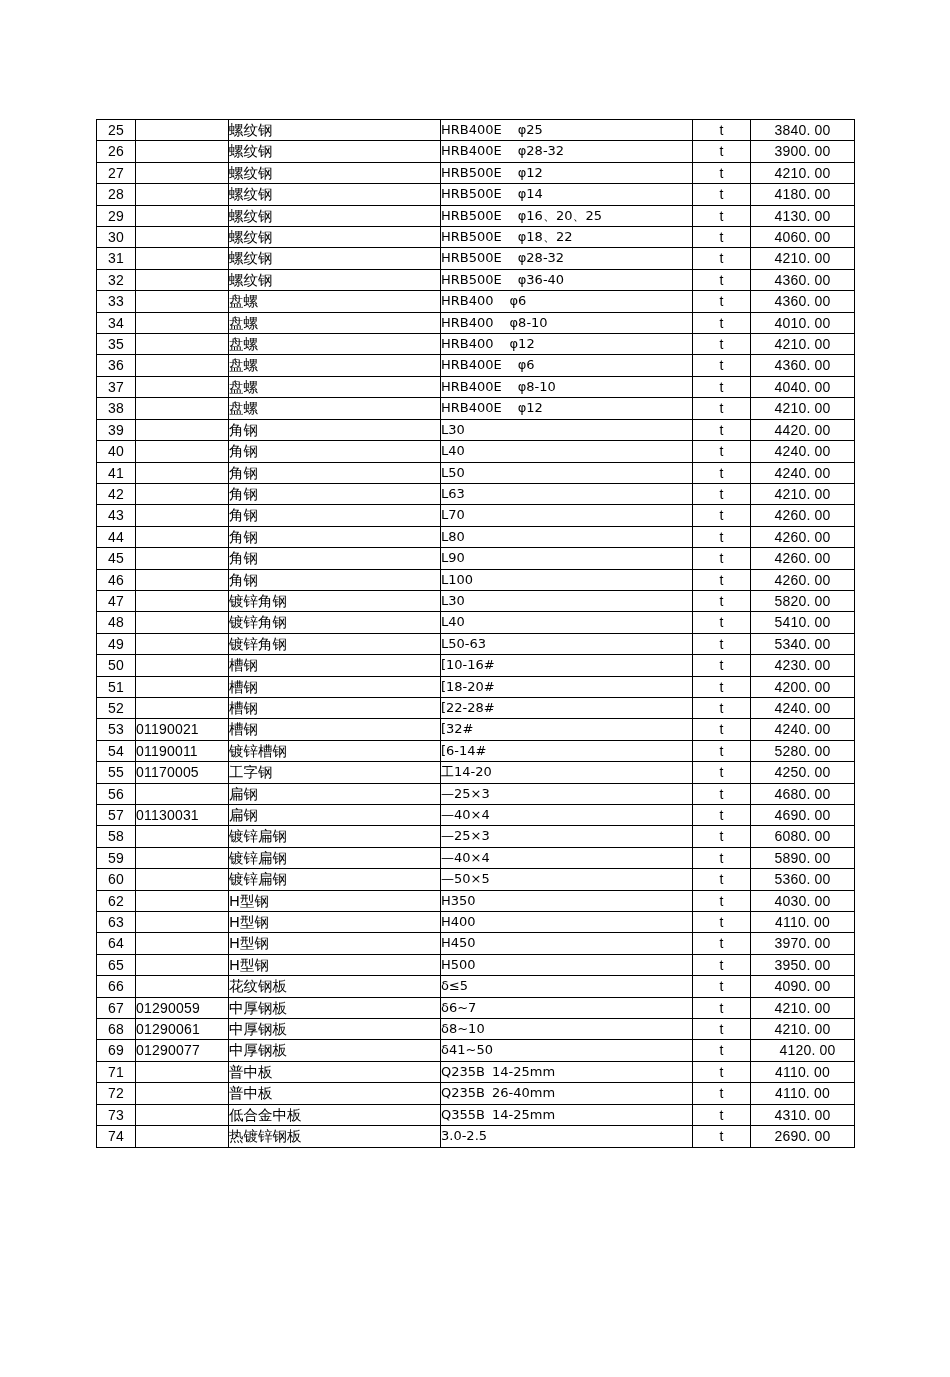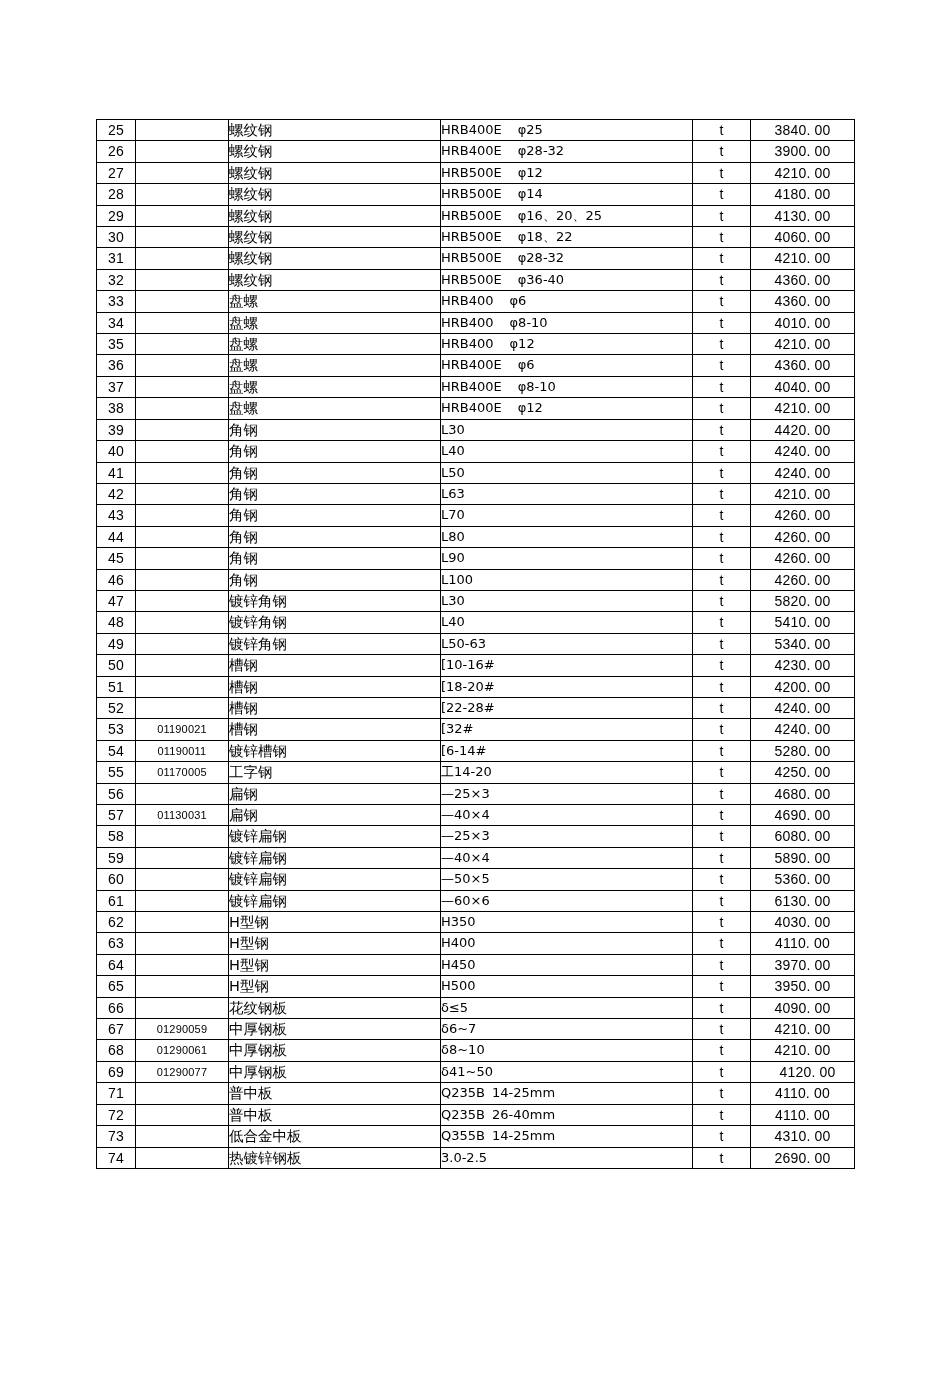--- a/index.html
+++ b/index.html
@@ -46,22 +46,21 @@
     padding: 0;
     overflow: hidden;
     white-space: nowrap;
   }
   td.no {
     text-align: center;
     font-size: 14px;
     letter-spacing: 0.3px;
   }
   td.code {
-    text-align: center;
-    font-size: 11px;
+    font-size: 14px;
     letter-spacing: 0.2px;
   }
   td.name {
     text-align: left;
     padding-left: 5px;
     font-size: 14.5px;
     font-family: "DejaVu Sans", "Liberation Sans", sans-serif;
     margin-top: 7px;
   }
   td.spec {
@@ -382,28 +381,20 @@
           </tr>
           <tr>
             <td class="no">60</td>
             <td class="code"></td>
             <td class="name">镀锌扁钢</td>
             <td class="spec"><span>—50×5</span></td>
             <td class="unit">t</td>
             <td class="price">5360. 00</td>
           </tr>
           <tr>
-            <td class="no">61</td>
-            <td class="code"></td>
-            <td class="name">镀锌扁钢</td>
-            <td class="spec"><span>—60×6</span></td>
-            <td class="unit">t</td>
-            <td class="price">6130. 00</td>
-          </tr>
-          <tr>
             <td class="no">62</td>
             <td class="code"></td>
             <td class="name">H型钢</td>
             <td class="spec"><span>H350</span></td>
             <td class="unit">t</td>
             <td class="price">4030. 00</td>
           </tr>
           <tr>
             <td class="no">63</td>
             <td class="code"></td>

